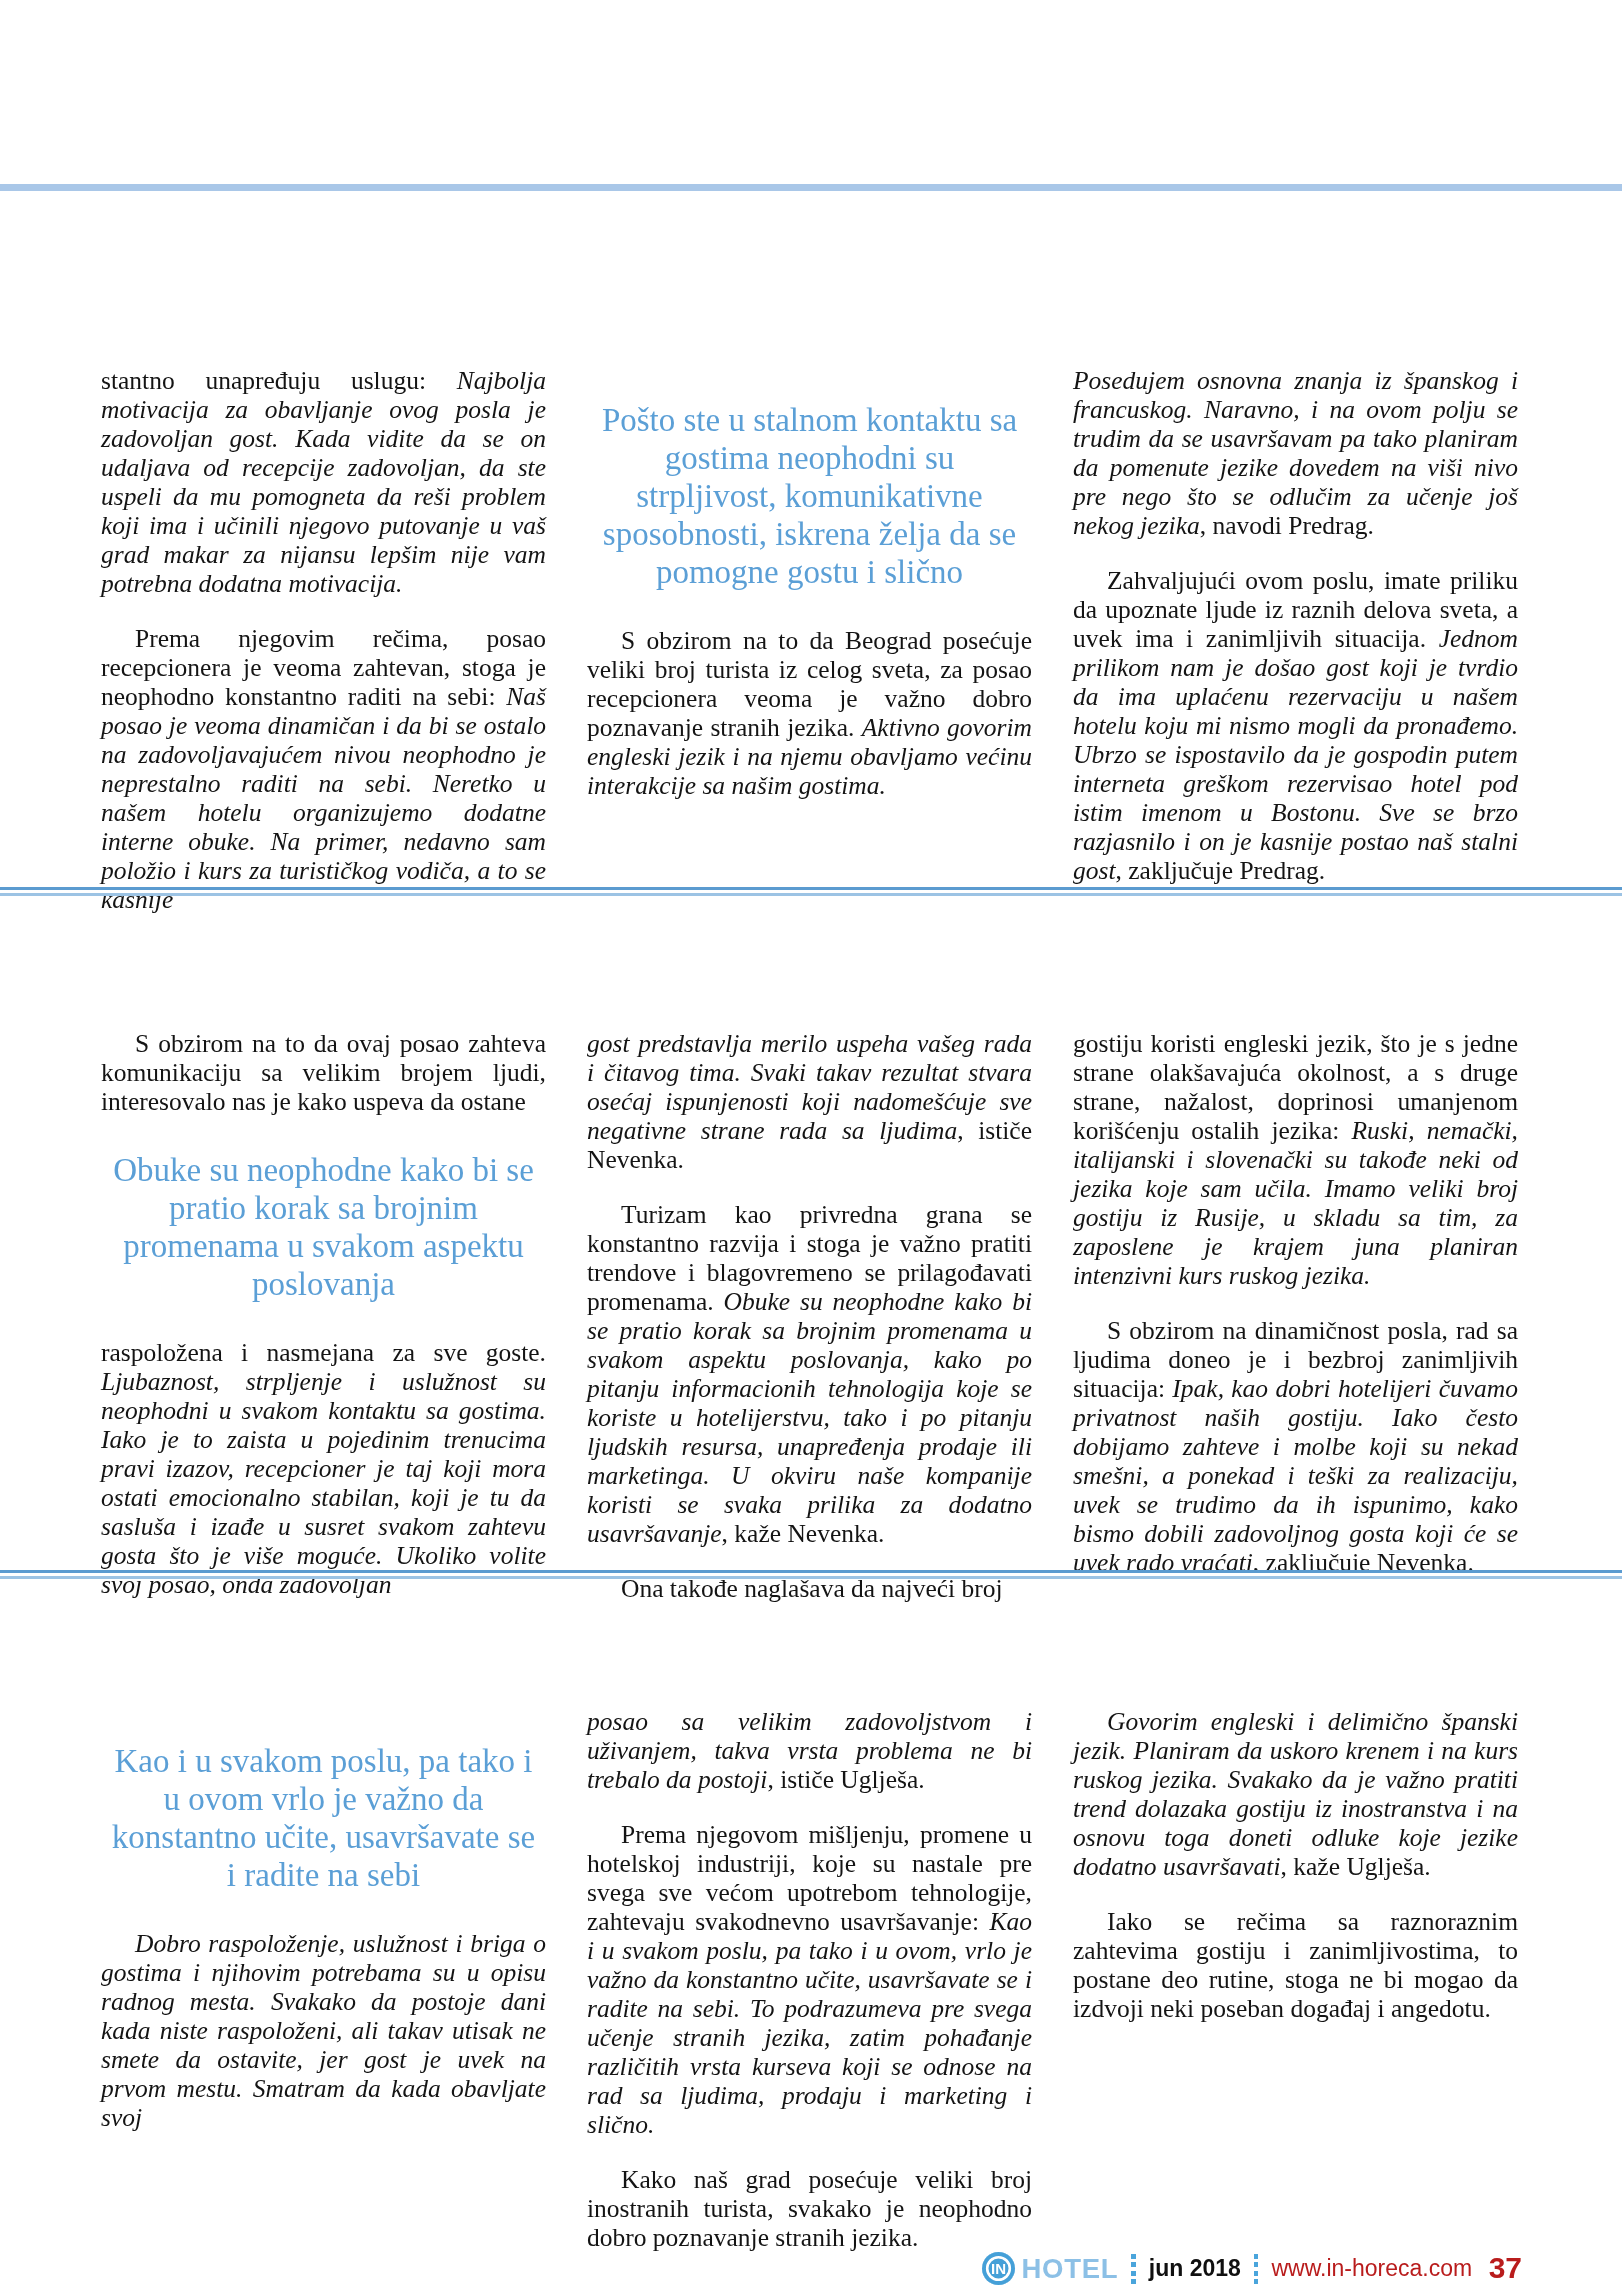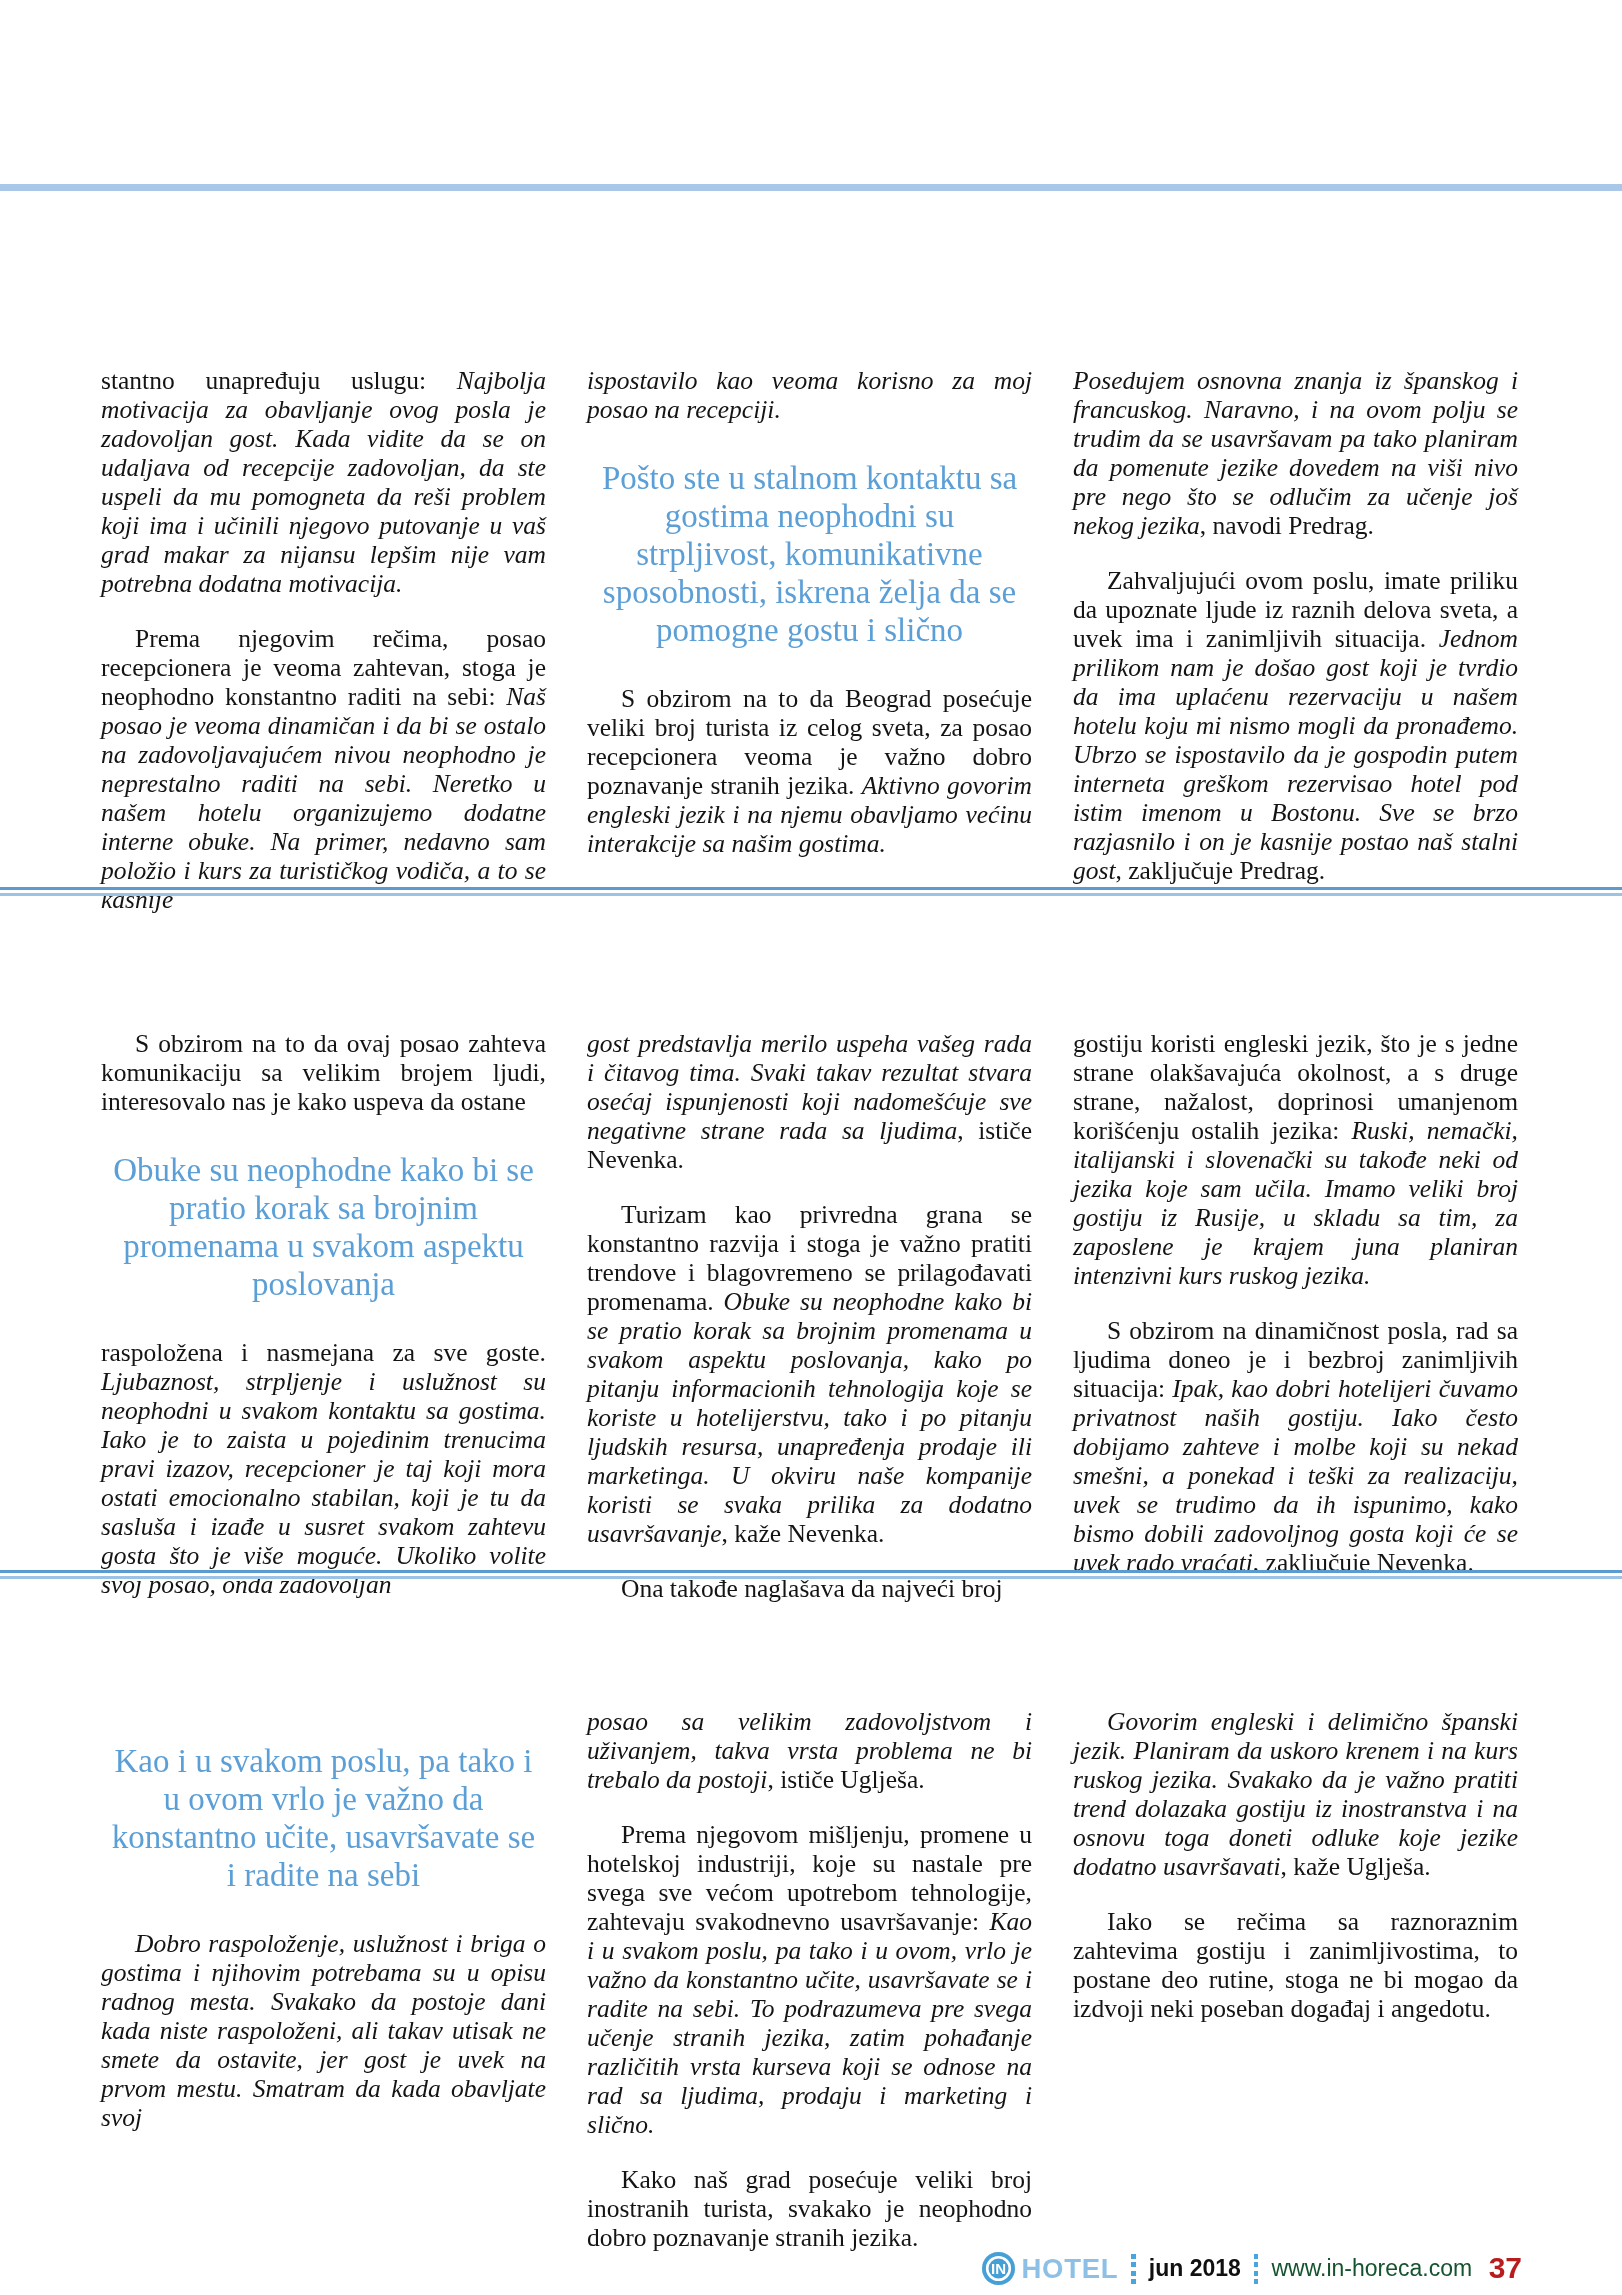--- a/index.html
+++ b/index.html
@@ -37,40 +37,39 @@
     box-shadow:inset 0 0 0 3.9px var(--logo-circle,#45a0d8), inset 0 0 0 6.5px #ffffff;
     color:#ffffff;display:flex;align-items:center;justify-content:center;
     font-weight:bold;font-size:15px;letter-spacing:0;
   }
   .logo-word{font-size:27.5px;font-weight:bold;color:var(--logo-text,#8cc0e6);letter-spacing:0.7px;}
   .dots{
     width:4.6px;height:30px;
     background-image:repeating-linear-gradient(to bottom,var(--footer-dots,#4aa5dc) 0 4.6px,transparent 4.6px 8.5px);
   }
   .issue{font-size:23px;font-weight:bold;color:#101010;}
-  .site{font-size:23px;color:#14532d;}
+  .site{font-size:23px;color:#b91c1c;}
   .pagenum{
     position:absolute;top:2251px;right:101px;
     font-family:"Liberation Sans",sans-serif;font-weight:bold;font-size:30px;color:#b91c1c;
   }
 </style>
 </head>
 <body>
 
 <div class="page">
   <div class="topbar"></div>
 
   <main>
     <section class="row row-1">
         <div class="col">
           <p class="para"><span>stantno unapređuju uslugu: </span><em>Najbolja motivacija za obavljanje ovog posla je zadovoljan gost. Kada vidite da se on udaljava od recepcije zadovoljan, da ste uspeli da mu pomogneta da reši problem koji ima i učinili njegovo putovanje u vaš grad makar za nijansu lepšim nije vam potrebna dodatna motivacija.</em></p>
           <p class="para indent"><span>Prema njegovim rečima, posao recepcionera je veoma zahtevan, stoga je neophodno konstantno raditi na sebi: </span><em>Naš posao je veoma dinamičan i da bi se ostalo na zadovoljavajućem nivou neophodno je neprestalno raditi na sebi. Neretko u našem hotelu organizujemo dodatne interne obuke. Na primer, nedavno sam položio i kurs za turističkog vodiča, a to se kasnije</em></p>
         </div>
         <div class="col">
-          <p class="para"><em>ispostavilo kao veoma korisno za moj posao na recepciji.</em></p>
           <div class="pull-quote">Pošto ste u stalnom kontaktu sa gostima neophodni su strpljivost, komunikativne sposobnosti, iskrena želja da se pomogne gostu i slično</div>
           <p class="para indent"><span>S obzirom na to da Beograd posećuje veliki broj turista iz celog sveta, za posao recepcionera veoma je važno dobro poznavanje stranih jezika. </span><em>Aktivno govorim engleski jezik i na njemu obavljamo većinu interakcije sa našim gostima.</em></p>
         </div>
         <div class="col">
           <p class="para"><em>Posedujem osnovna znanja iz španskog i francuskog. Naravno, i na ovom polju se trudim da se usavršavam pa tako planiram da pomenute jezike dovedem na viši nivo pre nego što se odlučim za učenje još nekog jezika</em><span>, navodi Predrag.</span></p>
           <p class="para indent"><span>Zahvaljujući ovom poslu, imate priliku da upoznate ljude iz raznih delova sveta, a uvek ima i zanimljivih situacija. </span><em>Jednom prilikom nam je došao gost koji je tvrdio da ima uplaćenu rezervaciju u našem hotelu koju mi nismo mogli da pronađemo. Ubrzo se ispostavilo da je gospodin putem interneta greškom rezervisao hotel pod istim imenom u Bostonu. Sve se brzo razjasnilo i on je kasnije postao naš stalni gost</em><span>, zaključuje Predrag.</span></p>
         </div>
       </section>
     <section class="row row-2">
         <div class="col">

